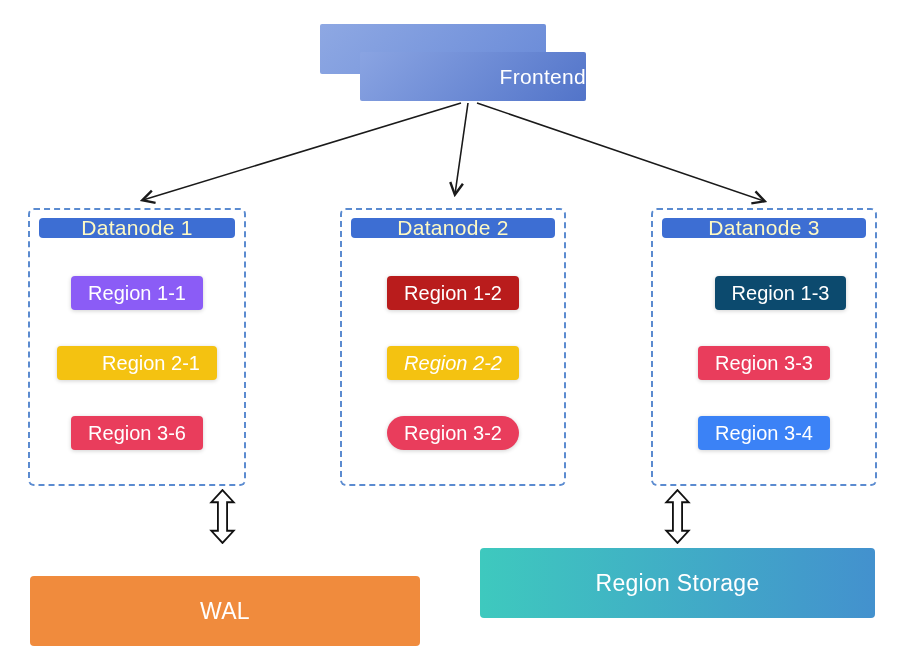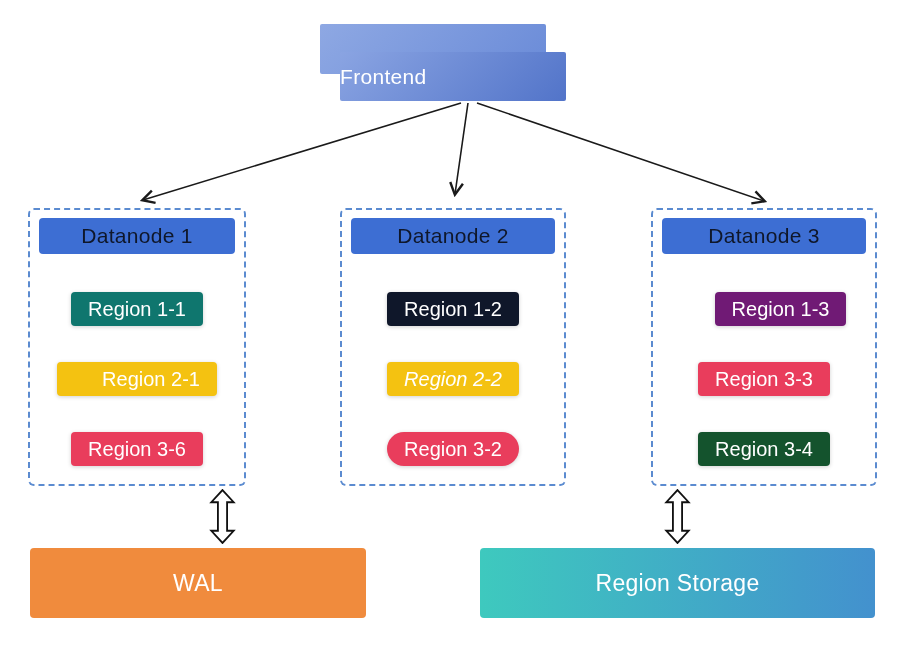--- a/index.html
+++ b/index.html
@@ -6,45 +6,45 @@
   body{font-family:"Liberation Sans", sans-serif;}
   .canvas{position:relative;width:906px;height:646px;background:#ffffff;overflow:hidden;}
 
   
   .frontend-back{
     position:absolute;left:320px;top:24px;width:226px;height:50px;
     background:linear-gradient(135deg,#8ea8e3 0%,#6a8bd8 100%);
     border-radius:2px;
   }
   .frontend-front{
-    position:absolute;left:340px;top:52px;width:226px;height:49px;
+    position:absolute;left:360px;top:52px;width:226px;height:49px;
     background:linear-gradient(135deg,#8aa4e2 0%,#5274c9 100%);
     border-radius:2px;
-    display:flex;align-items:center;justify-content:flex-start;
+    display:flex;align-items:center;justify-content:flex-end;
     color:#ffffff;font-size:21px;font-weight:500;letter-spacing:0.3px;
   }
 
   
   .arrows-svg{position:absolute;left:0;top:0;pointer-events:none;}
 
   
   .datanode{
     position:absolute;top:208px;height:278px;
     border:2px dashed #5b8bd0;border-radius:6px;background:#ffffff;
     box-sizing:border-box;
     display:flex;flex-direction:column;align-items:center;
     padding:8px 0 0 0;
   }
   .dn1{left:28px;width:218px;}
   .dn2{left:340px;width:226px;}
   .dn3{left:651px;width:226px;}
   .datanode-header{
-    width:calc(100% - 18px);height:36px;border-radius:4px;
+    width:calc(100% - 18px);height:20px;border-radius:4px;
     display:flex;align-items:center;justify-content:center;
-    color:#0f172a;font-size:21px;font-weight:500;letter-spacing:0.3px;
+    color:#fef9c3;font-size:21px;font-weight:500;letter-spacing:0.3px;
   }
   .region{
     margin-top:36px;height:34px;border-radius:4px;
     display:flex;align-items:center;justify-content:center;
     padding:0 17px;color:#ffffff;font-size:20px;font-weight:500;
     box-shadow:0 1px 4px rgba(0,0,0,0.18);
     white-space:nowrap;
   }
   .region.first{margin-top:38px;}
 
@@ -52,21 +52,21 @@
   .updown-arrow{position:absolute;width:27px;height:55px;}
   .ud1{left:209px;top:489px;}
   .ud2{left:664px;top:489px;}
 
   
   .storage-box{
     position:absolute;top:548px;height:70px;border-radius:4px;
     display:flex;align-items:center;justify-content:center;
     color:#ffffff;font-size:23px;font-weight:500;letter-spacing:0.3px;
   }
-  .wal-box{left:30px;width:336px;}
+  .wal-box{left:30px;width:390px;margin-top:28px;}
   .object-storage-box{
     left:480px;width:395px;
     background:linear-gradient(90deg,#3ec9be 0%,#4391ce 100%);
   }
 </style>
 </head>
 <body>
 
 <div class="canvas">
 
@@ -83,41 +83,41 @@
     </defs>
     <line x1="461" y1="103" x2="143" y2="200" stroke="#1a1a1a" stroke-width="1.6" marker-end="url(#arrowhead)"></line>
     <line x1="468" y1="103" x2="455" y2="194" stroke="#1a1a1a" stroke-width="1.6" marker-end="url(#arrowhead)"></line>
     <line x1="477" y1="103" x2="764" y2="201" stroke="#1a1a1a" stroke-width="1.6" marker-end="url(#arrowhead)"></line>
   </svg>
 
   <div class="datanode dn1">
     <div class="datanode-header" style="background: rgb(61, 110, 211);">
       <span>Datanode 1</span>
     </div>
-    <div class="region first" style="background: #0f766e; text-align: right;">Region 1-1</div>
+    <div class="region first" style="background: #8b5cf6; text-align: right;">Region 1-1</div>
     <div class="region" style="background: rgb(244, 194, 17); padding-left: 45px;">Region 2-1</div>
     <div class="region" style="background: rgb(233, 61, 92);">Region 3-6</div>
   </div>
 
   <div class="datanode dn2">
     <div class="datanode-header" style="background: rgb(61, 110, 211);">
       <span>Datanode 2</span>
     </div>
-    <div class="region first" style="background: #0f172a;">Region 1-2</div>
+    <div class="region first" style="background: #b91c1c;">Region 1-2</div>
     <div class="region" style="background: rgb(244, 194, 17); font-style: italic;">Region 2-2</div>
     <div class="region" style="background: rgb(233, 61, 92); border-radius: 17px;">Region 3-2</div>
   </div>
 
   <div class="datanode dn3">
     <div class="datanode-header" style="background: rgb(61, 110, 211);">
       <span>Datanode 3</span>
     </div>
-    <div class="region first" style="background: #701a75; margin-left: 33px;">Region 1-3</div>
+    <div class="region first" style="background: #0c4a6e; margin-left: 33px;">Region 1-3</div>
     <div class="region" style="background: rgb(233, 61, 92);">Region 3-3</div>
-    <div class="region" style="background: #14532d;">Region 3-4</div>
+    <div class="region" style="background: #3b82f6;">Region 3-4</div>
   </div>
 
   <div class="updown-arrow ud1">
     <svg width="27" height="55" viewBox="0 0 26 54">
       <polygon points="13,1 24,13 17.5,13 17.5,41 24,41 13,53 2,41 8.5,41 8.5,13 2,13" fill="#ffffff" stroke="#111111" stroke-width="1.8" stroke-linejoin="miter"></polygon>
     </svg>
   </div>
   <div class="updown-arrow ud2">
     <svg width="27" height="55" viewBox="0 0 26 54">
       <polygon points="13,1 24,13 17.5,13 17.5,41 24,41 13,53 2,41 8.5,41 8.5,13 2,13" fill="#ffffff" stroke="#111111" stroke-width="1.8" stroke-linejoin="miter"></polygon>

